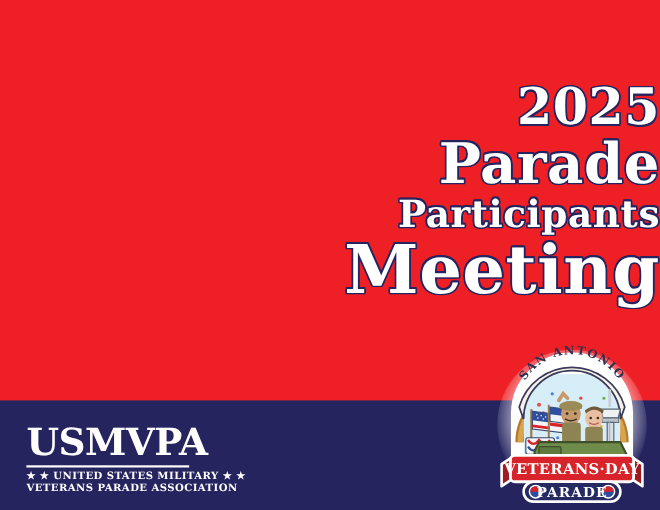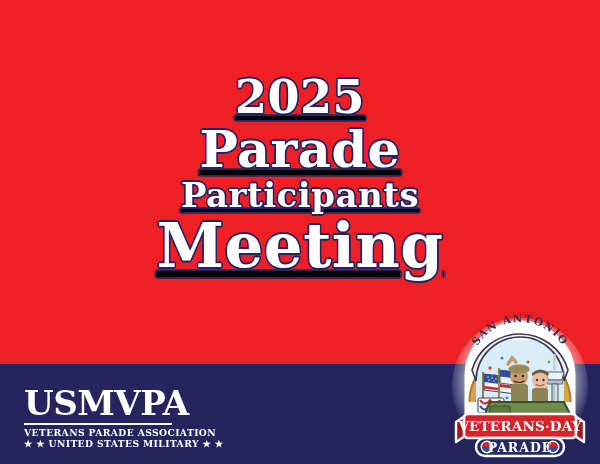--- a/index.html
+++ b/index.html
@@ -36,23 +36,22 @@
     height: 100px;
     background: #25245f;
   }
 
   
   .headline {
     position: absolute;
     left: 0;
     top: 74px;
     width: 600px;
-    text-align: center;
+    text-align: right;
     line-height: 1.0;
-    text-decoration: underline;
   }
   .headline .line {
     display: block;
     font-family: "DejaVu Serif", serif;
     font-weight: bold;
     color: #ffffff;
     letter-spacing: 0.5px;
     -webkit-text-stroke: 2.2px #25245f;
     paint-order: stroke fill;
     text-shadow:
@@ -132,22 +131,22 @@
   <div class="headline">
     <span class="line line-1">2025</span>
     <span class="line line-2">Parade</span>
     <span class="line line-3">Participants</span>
     <span class="line line-4">Meeting</span>
   </div>
 
   <div class="usmvpa">
     <div class="usmvpa-word">USMVPA</div>
     <div class="usmvpa-rule"></div>
+    <div class="usmvpa-sub">★ ★ UNITED STATES MILITARY ★ ★</div>
     <div class="usmvpa-sub">VETERANS PARADE ASSOCIATION</div>
-    <div class="usmvpa-sub">★ ★ UNITED STATES MILITARY ★ ★</div>
   </div>
 
   <div class="badge">
     <div class="badge-glow"></div>
 
     <svg width="148" height="150" viewBox="0 0 148 150">
       <defs>
         <path id="arcpath" d="M 24 62 A 50 50 0 0 1 124 62" fill="none"></path>
         <clipPath id="skyclip">
           <path d="M30 66 A 44 44 0 0 1 118 66 L118 104 L30 104 Z"></path>

